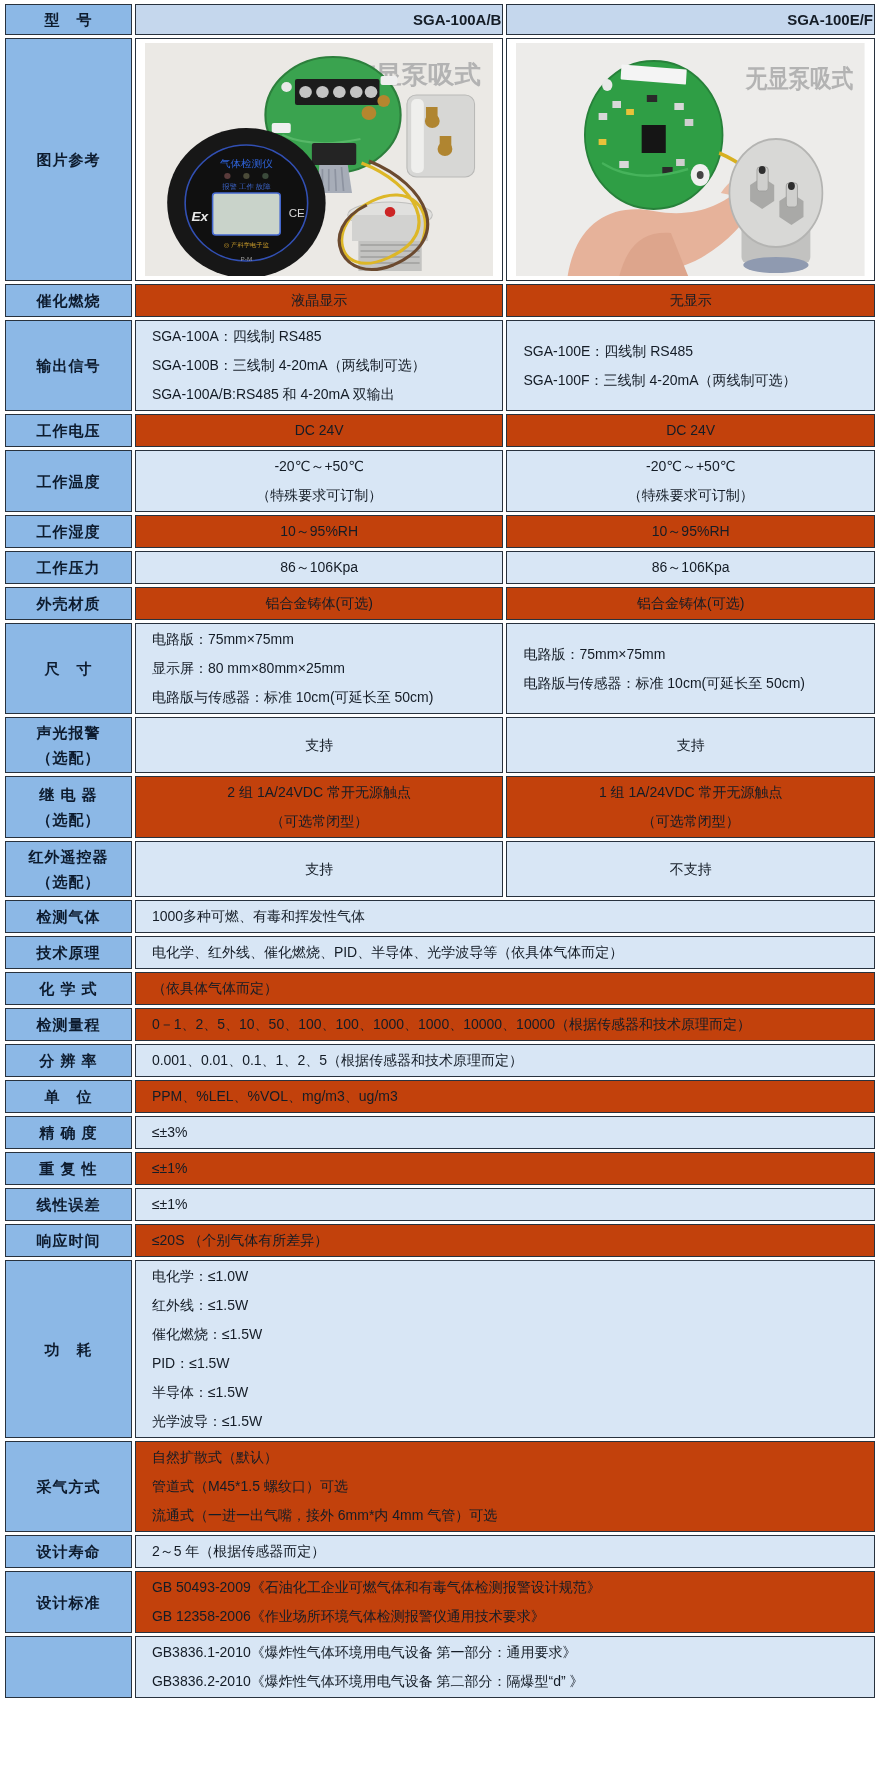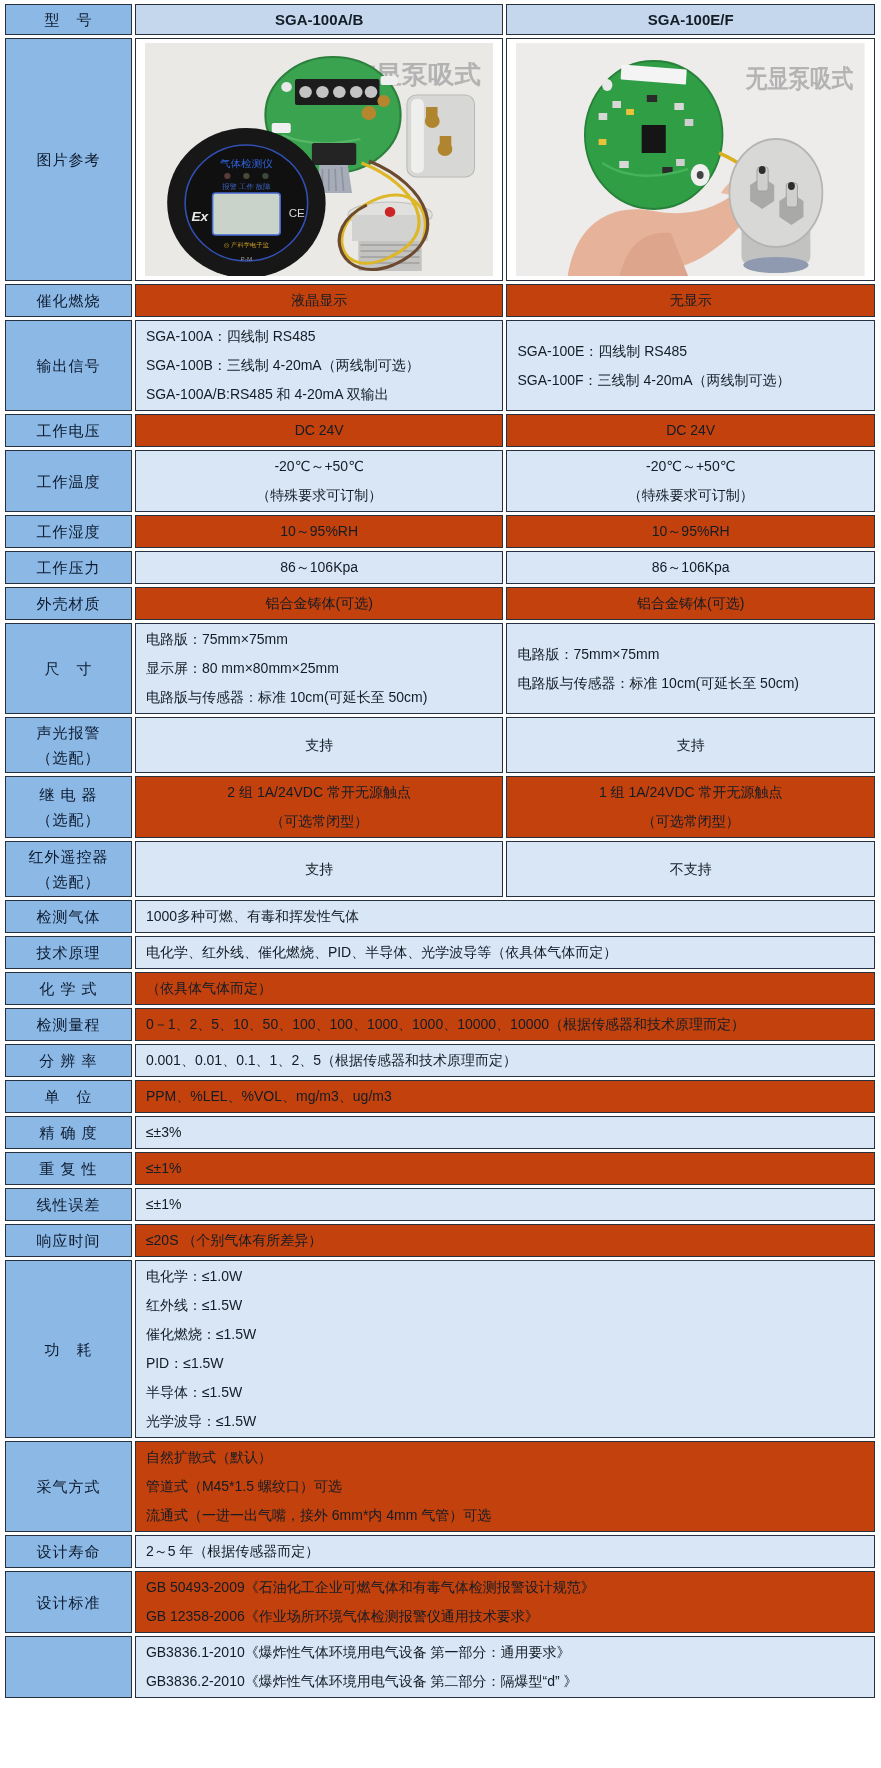--- a/index.html
+++ b/index.html
@@ -1,24 +1,24 @@
 <!DOCTYPE html>
 <html><head>
 <meta charset="utf-8">
 <style>
   html,body{margin:0;padding:0;background:#ffffff;}
   body{width:881px;font-family:"Liberation Sans","DejaVu Sans",sans-serif;color:#141c26;}
   table.spec{border-collapse:separate;border-spacing:3px;width:876px;margin:1px 2px;table-layout:fixed;}
   td{border:1px solid #28323e;vertical-align:middle;font-size:14px;color:#141c26;overflow:hidden;}
-  td.lbl{background:#8cb8e6;text-align:center;font-weight:normal;font-size:15px;color:#0d1b2e;padding:2px 1px;}
+  td.lbl{background:#8cb8e6;text-align:center;font-weight:bold;font-size:15px;color:#0d1b2e;padding:2px 1px;}
   td.lbl div{line-height:25px;letter-spacing:1px;}
-  td.hval{background:#c5d7ed;text-align:center;font-weight:bold;font-size:15px;height:25px;}
+  td.hval{background:#c5d7ed;text-align:right;font-weight:bold;font-size:15px;height:25px;}
   td.val{padding:1px 6px;text-align:center;}
   td.val div{line-height:29px;white-space:nowrap;}
-  td.val.left{text-align:left;padding-left:10px;}
+  td.val.left{text-align:left;padding-left:16px;}
   td.dark{background:#c2410c;}
   td.light{background:#d8e6f5;}
   td.photo{background:#ffffff;padding:2px 9px;height:237px;}
   td.photo svg{display:block;width:100%;height:233px;}
   tr.hdr-row td.lbl{height:25px;}
 </style>
 </head>
 <body>
 
 <table class="spec">

